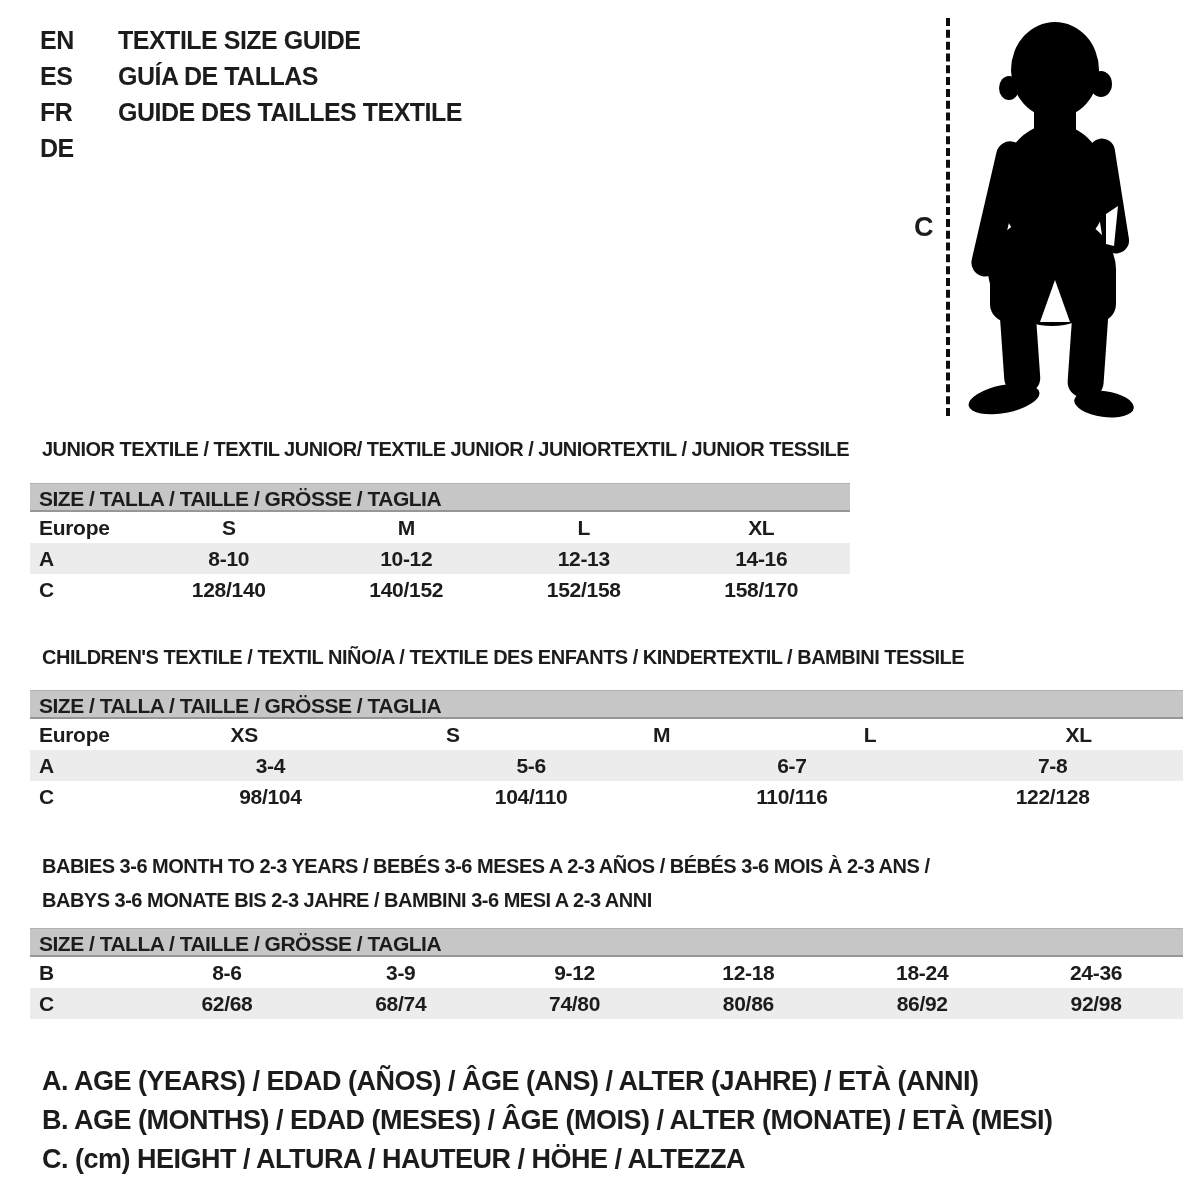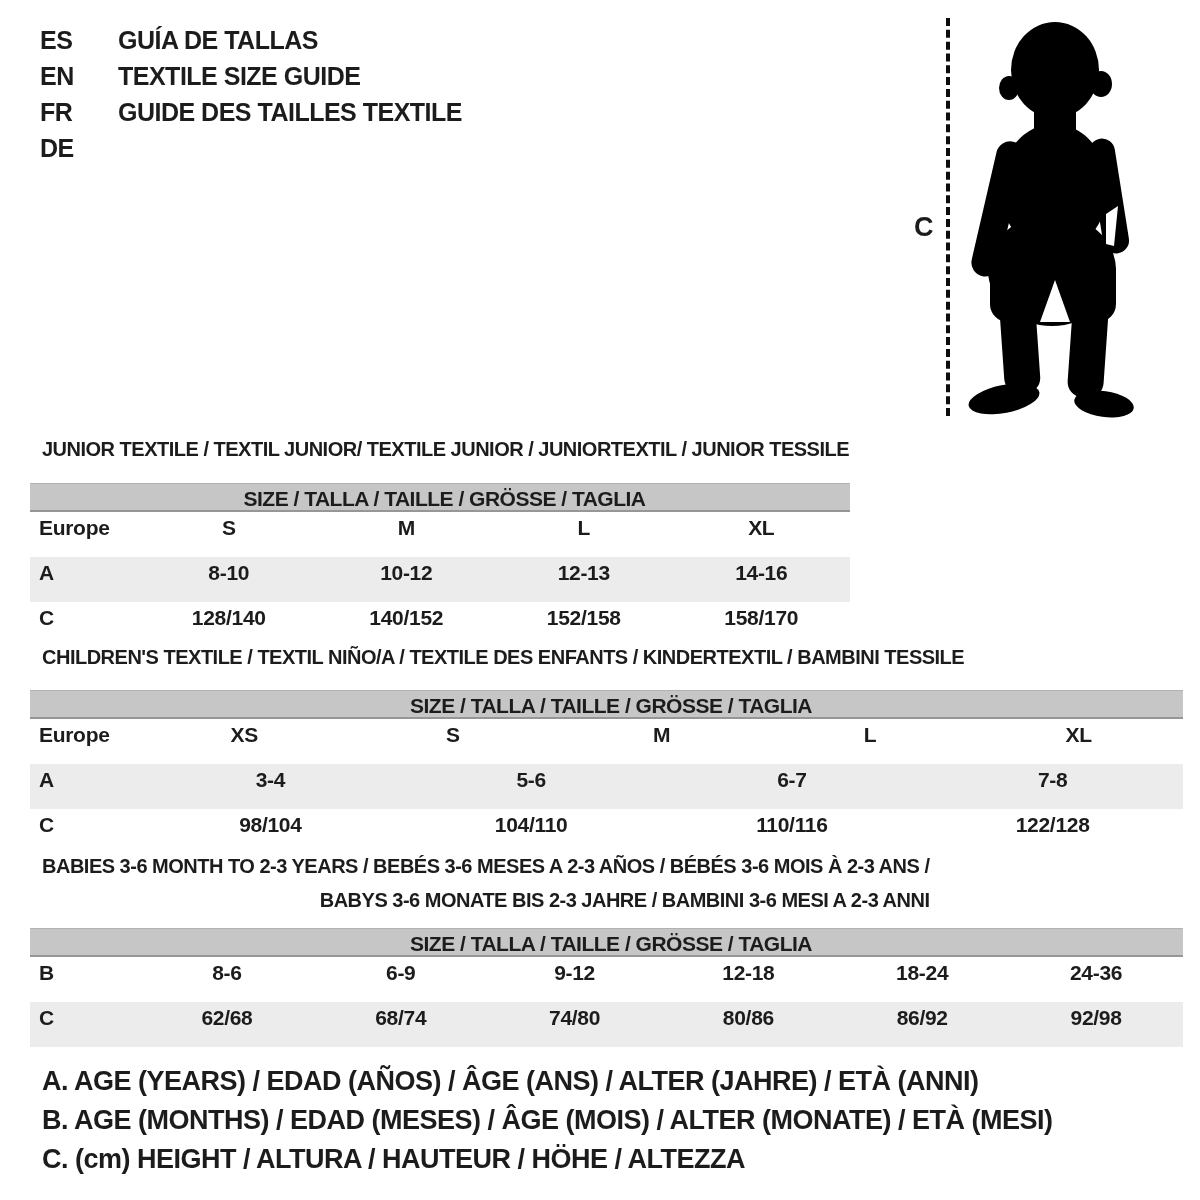--- a/index.html
+++ b/index.html
@@ -15,51 +15,50 @@
   
   .measure-line{
     position:absolute;left:946px;top:18px;height:398px;width:0;
     border-left:4px dashed #0d0d0d;
   }
   .measure-label{position:absolute;left:914px;top:212px;font-size:27px;}
   .silhouette{position:absolute;left:962px;top:18px;width:185px;height:400px;}
   
   .sec-heading{
     position:absolute;left:42px;font-size:20px;letter-spacing:-0.5px;
-    line-height:34px;white-space:nowrap;text-align:right;
+    line-height:34px;white-space:nowrap;
   }
   
   .stable{position:absolute;left:30px;}
   .size-bar{
     background:#c6c6c6;border-top:1px solid #b2b2b2;border-bottom:2px solid #969696;
     height:29px;line-height:29px;padding-left:9px;font-size:21px;letter-spacing:-0.5px;
     box-sizing:border-box;
-    text-align:center;
   }
-  .trow{display:flex;height:45px;line-height:31px;font-size:21px;letter-spacing:-0.3px;}
+  .trow{display:flex;height:31px;line-height:31px;font-size:21px;letter-spacing:-0.3px;}
   .trow.stripe{background:#ececec;}
   .tlabel{flex:0 0 110px;padding-left:9px;box-sizing:border-box;text-align:left;}
   .tcell{flex:1 1 0;text-align:center;}
   .w-junior{width:820px;}
   .w-wide{width:1153px;}
   
   .legend{position:absolute;left:42px;top:1062px;}
   .legend-line{font-size:27px;letter-spacing:-0.5px;line-height:39px;white-space:nowrap;}
 </style>
 </head>
 <body>
 
 <div class="lang-block">
   <div class="lang-row">
+    <span class="lang-code">EN</span>
+    <span class="lang-label">TEXTILE SIZE GUIDE</span>
+  </div>
+  <div class="lang-row">
     <span class="lang-code">ES</span>
     <span class="lang-label">GUÍA DE TALLAS</span>
-  </div>
-  <div class="lang-row">
-    <span class="lang-code">EN</span>
-    <span class="lang-label">TEXTILE SIZE GUIDE</span>
   </div>
   <div class="lang-row">
     <span class="lang-code">FR</span>
     <span class="lang-label">GUIDE DES TAILLES TEXTILE</span>
   </div>
   <div class="lang-row">
     <span class="lang-code">DE</span>
   </div>
 </div>
 
@@ -154,21 +153,21 @@
 <div class="sec-heading" style="top:849px;">
   <div>BABIES 3-6 MONTH TO 2-3 YEARS / BEBÉS 3-6 MESES A 2-3 AÑOS / BÉBÉS 3-6 MOIS À 2-3 ANS /</div>
   <div>BABYS 3-6 MONATE BIS 2-3 JAHRE / BAMBINI 3-6 MESI A 2-3 ANNI</div>
 </div>
 
 <div class="stable w-wide" style="top:928px;">
   <div class="size-bar">SIZE / TALLA / TAILLE / GRÖSSE / TAGLIA</div>
   <div class="trow">
     <div class="tlabel">B</div>
     <div class="tcell">8-6</div>
-    <div class="tcell">6-9</div>
+    <div class="tcell">3-9</div>
     <div class="tcell">9-12</div>
     <div class="tcell">12-18</div>
     <div class="tcell">18-24</div>
     <div class="tcell">24-36</div>
   </div>
   <div class="trow stripe">
     <div class="tlabel">C</div>
     <div class="tcell">62/68</div>
     <div class="tcell">68/74</div>
     <div class="tcell">74/80</div>

